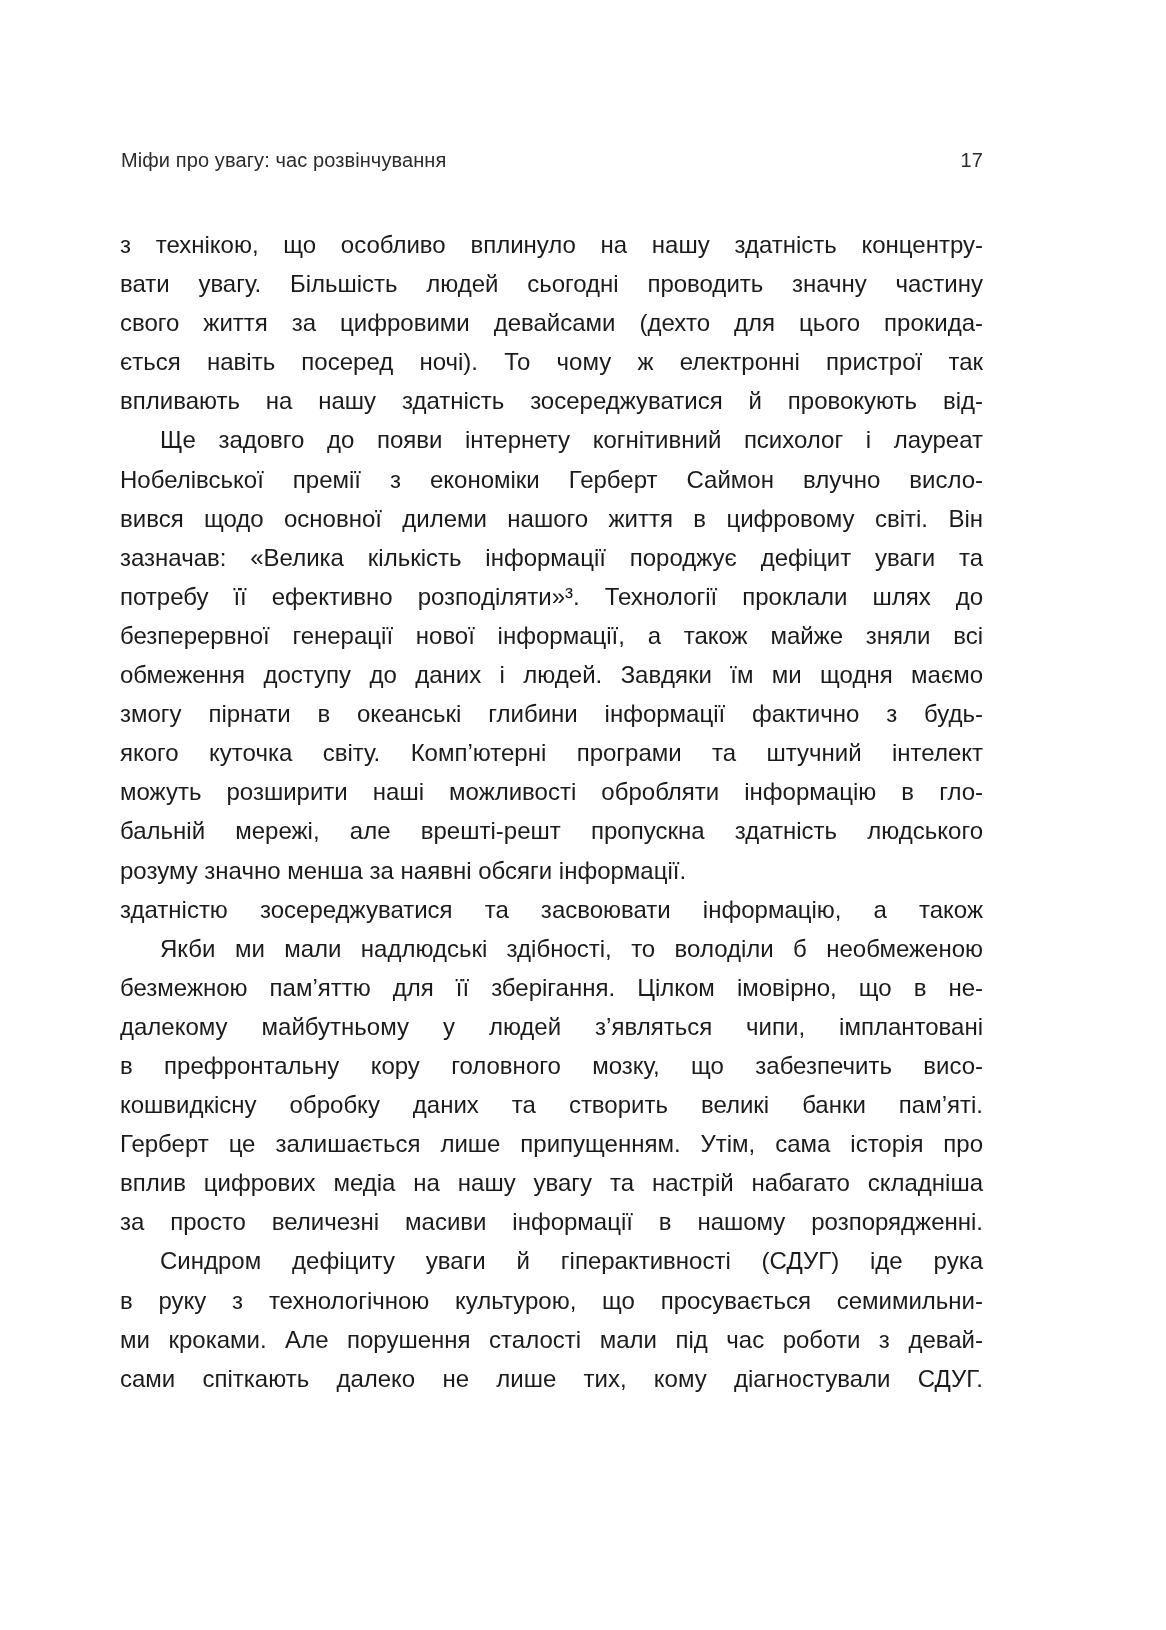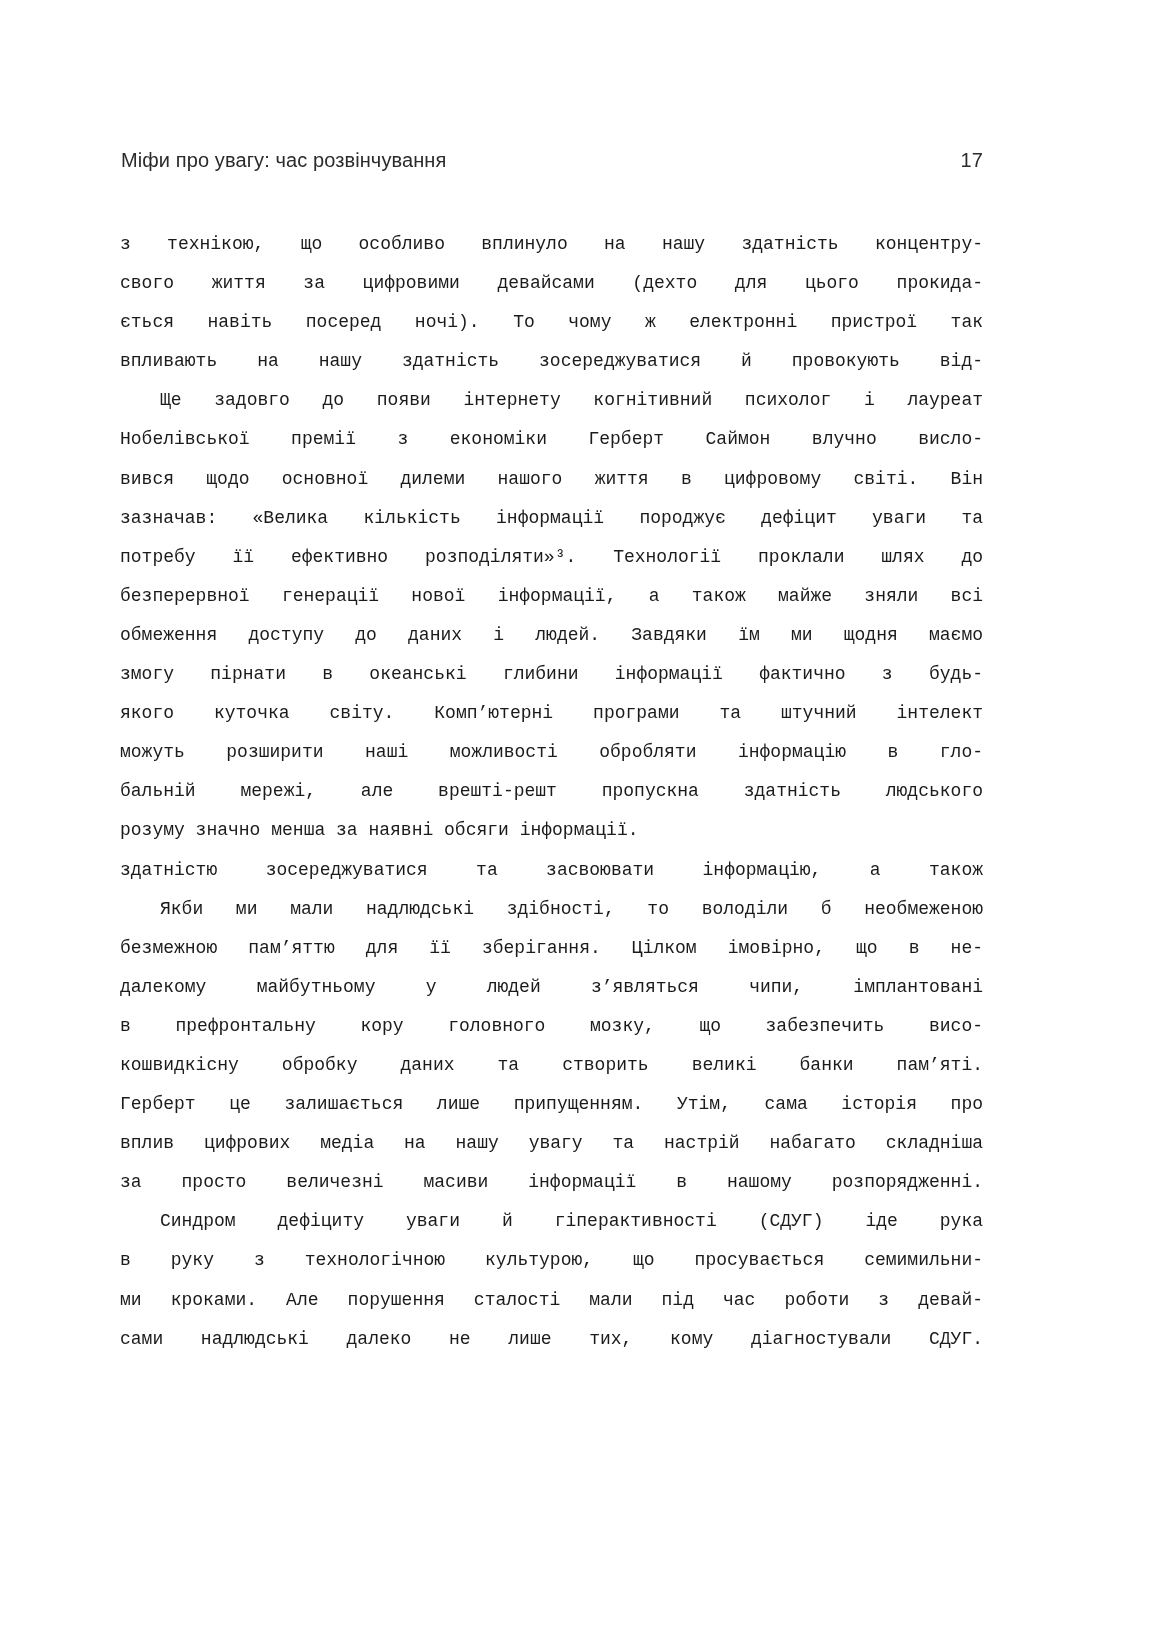--- a/index.html
+++ b/index.html
@@ -27,22 +27,22 @@
     font-size: 20px;
     line-height: 24px;
     color: #2b2b2b;
     letter-spacing: 0.1px;
   }
   .body-text {
     position: absolute;
     left: 120px;
     top: 225px;
     width: 863px;
-    font-family: Liberation Mono, monospace;
-    font-size: 18px;
+    font-family: Liberation Sans, sans-serif;
+    font-size: 24px;
     line-height: 39.1px;
     color: #1b1b1b;
   }
   .line {
     text-align: justify;
     text-align-last: justify;
     white-space: normal;
   }
   .line.last {
     text-align-last: left;
@@ -54,20 +54,21 @@
 </head>
 <body>
 
 <div class="page">
   <div class="running-head">
     <span>Міфи про увагу: час розвінчування</span>
     <span>17</span>
   </div>
   <div class="body-text">
       <div class="line">з технікою, що особливо вплинуло на нашу здатність концентру-</div>
+      <div class="line">вати увагу. Більшість людей сьогодні проводить значну частину</div>
       <div class="line">свого життя за цифровими девайсами (дехто для цього прокида-</div>
       <div class="line">ється навіть посеред ночі). То чому ж електронні пристрої так</div>
       <div class="line">впливають на нашу здатність зосереджуватися й провокують від-</div>
       <div class="line indent">Ще задовго до появи інтернету когнітивний психолог і лауреат</div>
       <div class="line">Нобелівської премії з економіки Герберт Саймон влучно висло-</div>
       <div class="line">вився щодо основної дилеми нашого життя в цифровому світі. Він</div>
       <div class="line">зазначав: «Велика кількість інформації породжує дефіцит уваги та</div>
       <div class="line">потребу її ефективно розподіляти»³. Технології проклали шлях до</div>
       <div class="line">безперервної генерації нової інформації, а також майже зняли всі</div>
       <div class="line">обмеження доступу до даних і людей. Завдяки їм ми щодня маємо</div>
@@ -81,15 +82,15 @@
       <div class="line">безмежною пам’яттю для її зберігання. Цілком імовірно, що в не-</div>
       <div class="line">далекому майбутньому у людей з’являться чипи, імплантовані</div>
       <div class="line">в префронтальну кору головного мозку, що забезпечить висо-</div>
       <div class="line">кошвидкісну обробку даних та створить великі банки пам’яті.</div>
       <div class="line">Герберт це залишається лише припущенням. Утім, сама історія про</div>
       <div class="line">вплив цифрових медіа на нашу увагу та настрій набагато складніша</div>
       <div class="line">за просто величезні масиви інформації в нашому розпорядженні.</div>
       <div class="line indent">Синдром дефіциту уваги й гіперактивності (СДУГ) іде рука</div>
       <div class="line">в руку з технологічною культурою, що просувається семимильни-</div>
       <div class="line">ми кроками. Але порушення сталості мали під час роботи з девай-</div>
-      <div class="line">сами надлюдські далеко не лише тих, кому діагностували СДУГ.</div>
+      <div class="line">сами спіткають далеко не лише тих, кому діагностували СДУГ.</div>
     </div>
 </div>
 
 </body></html>

